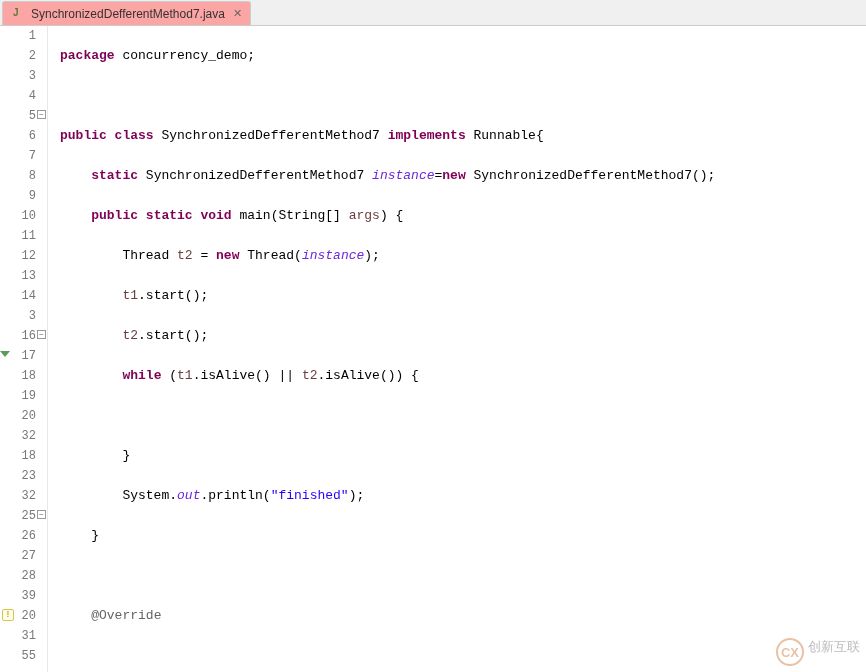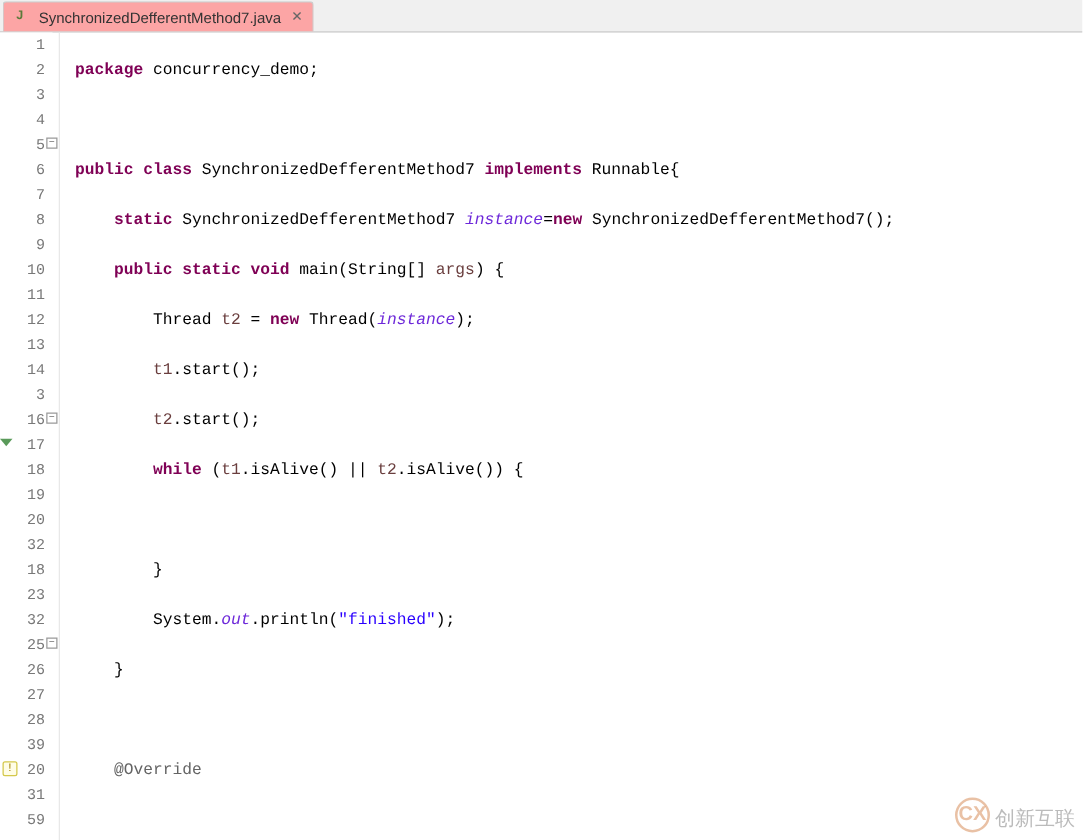--- a/index.html
+++ b/index.html
@@ -77,24 +77,24 @@
   .kw { color: #7f0055; font-weight: bold; }
   .str { color: #2a00ff; }
   .sfld { color: #6d28d9; font-style: italic;}
   .ann { color: #646464; }
   .param { color: #6a3e3e; }
   .watermark {
     position: absolute;
     right: 6px;
     bottom: 6px;
     display:flex;
-    align-items:flex-end;
+    align-items:flex-start;
     gap:4px;
     font-family: Arial, sans-serif;
-    font-size: 16px;
+    font-size: 13px;
     color: rgba(120,120,120,0.5);
   }
   .watermark .logo {
     width: 28px;height:28px;border:2px solid rgba(200,100,30,0.4);border-radius:50%;
     display:flex;align-items:center;justify-content:center;color:rgba(200,100,30,0.4);font-weight:bold;
   }
   .vline { position:absolute; left:47px; top:0; bottom:0; width:1px; background:#e8e8e8;}
 </style>
 </head>
 <body>
@@ -134,21 +134,21 @@
     <div class="ln">18</div>
     <div class="ln">23</div>
     <div class="ln">32</div>
     <div class="ln"><span>25</span><span class="fold">−</span></div>
     <div class="ln">26</div>
     <div class="ln">27</div>
     <div class="ln">28</div>
     <div class="ln">39</div>
     <div class="ln"><span class="err-marker">!</span><span>20</span></div>
     <div class="ln">31</div>
-    <div class="ln">59</div>
+    <div class="ln">55</div>
   </div>
 
   <div class="code">
 <div class="line"><span class="kw">package</span><span> concurrency_demo;</span></div>
 <div class="line"></div>
 <div class="line"><span class="kw">public class</span><span> SynchronizedDefferentMethod7 </span><span class="kw">implements</span><span> Runnable{</span></div>
 <div class="line"><span>    </span><span class="kw">static</span><span> SynchronizedDefferentMethod7 </span><span class="sfld">instance</span><span>=</span><span class="kw">new</span><span> SynchronizedDefferentMethod7();</span></div>
 <div class="line"><span>    </span><span class="kw">public static void</span><span> main(String[] </span><span class="param">args</span><span>) {</span></div>
 <div class="line"><span>        Thread </span><span class="param">t2</span><span> = </span><span class="kw">new</span><span> Thread(</span><span class="sfld">instance</span><span>);</span></div>
 <div class="line"><span>        </span><span class="param">t1</span><span>.start();</span></div>

